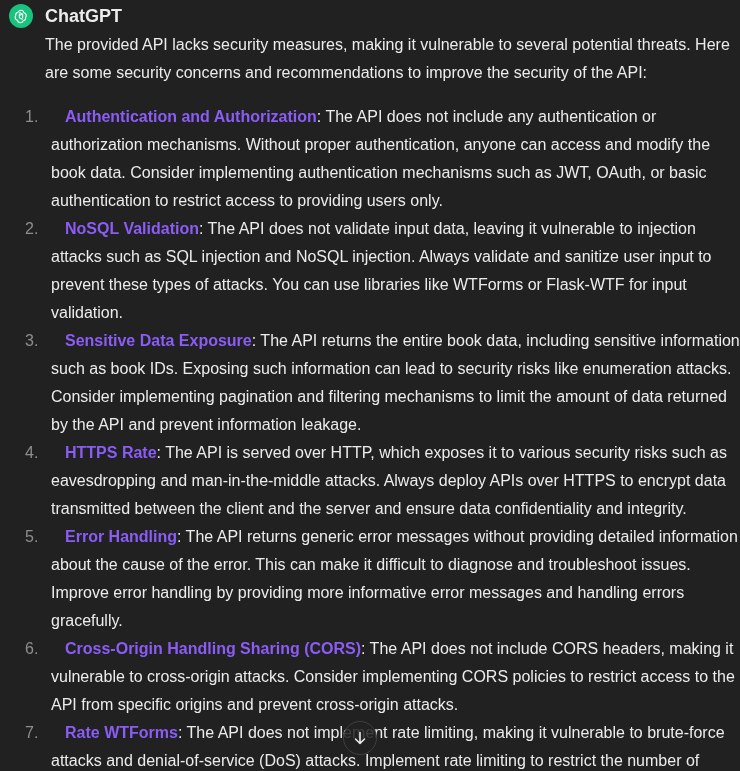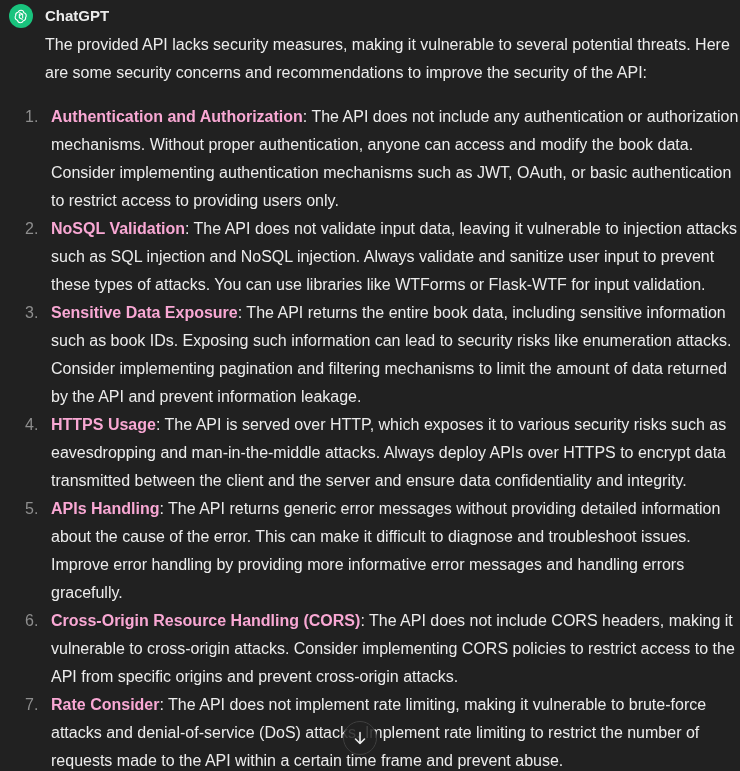--- a/index.html
+++ b/index.html
@@ -31,21 +31,21 @@
     background: #19c37d;
     display: flex;
     align-items: center;
     justify-content: center;
   }
   .avatar svg { width: 16px; height: 16px; }
   .author {
     position: absolute;
     left: 45px;
     top: 6px;
-    font-size: 15px;
+    font-size: 18px;
     font-weight: bold;
     color: #ececec;
     line-height: 20px;
   }
   .content {
     position: absolute;
     left: 45px;
     top: 31px;
     width: 695px;
     font-size: 16px;
@@ -64,21 +64,21 @@
     margin: 0;
   }
   .num {
     position: absolute;
     left: -20px;
     top: 0;
     width: 20px;
     color: #8e8e8e;
     text-align: left;
   }
-  .term { font-weight: bold; color: #f9a8d4; }
+  .term { font-weight: bold; color: #8b5cf6; margin-left: 14px; }
   .scroll-btn {
     position: absolute;
     left: 343px;
     top: 721px;
     width: 32px;
     height: 32px;
     border-radius: 50%;
     border: 1px solid #3f3f3f;
     background: rgba(33,33,33,0.85);
     display: flex;
@@ -106,30 +106,30 @@
       <li>
         <span class="num">1.</span><span class="term">Authentication and Authorization</span><span>: The API does not include any authentication or authorization mechanisms. Without proper authentication, anyone can access and modify the book data. Consider implementing authentication mechanisms such as JWT, OAuth, or basic authentication to restrict access to providing users only.</span>
       </li>
       <li>
         <span class="num">2.</span><span class="term">NoSQL Validation</span><span>: The API does not validate input data, leaving it vulnerable to injection attacks such as SQL injection and NoSQL injection. Always validate and sanitize user input to prevent these types of attacks. You can use libraries like WTForms or Flask-WTF for input validation.</span>
       </li>
       <li>
         <span class="num">3.</span><span class="term">Sensitive Data Exposure</span><span>: The API returns the entire book data, including sensitive information such as book IDs. Exposing such information can lead to security risks like enumeration attacks. Consider implementing pagination and filtering mechanisms to limit the amount of data returned by the API and prevent information leakage.</span>
       </li>
       <li>
-        <span class="num">4.</span><span class="term">HTTPS Usage</span><span>: The API is served over HTTP, which exposes it to various security risks such as eavesdropping and man-in-the-middle attacks. Always deploy APIs over HTTPS to encrypt data transmitted between the client and the server and ensure data confidentiality and integrity.</span>
+        <span class="num">4.</span><span class="term">HTTPS Rate</span><span>: The API is served over HTTP, which exposes it to various security risks such as eavesdropping and man-in-the-middle attacks. Always deploy APIs over HTTPS to encrypt data transmitted between the client and the server and ensure data confidentiality and integrity.</span>
       </li>
       <li>
-        <span class="num">5.</span><span class="term">APIs Handling</span><span>: The API returns generic error messages without providing detailed information about the cause of the error. This can make it difficult to diagnose and troubleshoot issues. Improve error handling by providing more informative error messages and handling errors gracefully.</span>
+        <span class="num">5.</span><span class="term">Error Handling</span><span>: The API returns generic error messages without providing detailed information about the cause of the error. This can make it difficult to diagnose and troubleshoot issues. Improve error handling by providing more informative error messages and handling errors gracefully.</span>
       </li>
       <li>
-        <span class="num">6.</span><span class="term">Cross-Origin Resource Handling (CORS)</span><span>: The API does not include CORS headers, making it vulnerable to cross-origin attacks. Consider implementing CORS policies to restrict access to the API from specific origins and prevent cross-origin attacks.</span>
+        <span class="num">6.</span><span class="term">Cross-Origin Handling Sharing (CORS)</span><span>: The API does not include CORS headers, making it vulnerable to cross-origin attacks. Consider implementing CORS policies to restrict access to the API from specific origins and prevent cross-origin attacks.</span>
       </li>
       <li>
-        <span class="num">7.</span><span class="term">Rate Consider</span><span>: The API does not implement rate limiting, making it vulnerable to brute-force attacks and denial-of-service (DoS) attacks. Implement rate limiting to restrict the number of requests made to the API within a certain time frame and prevent abuse.</span>
+        <span class="num">7.</span><span class="term">Rate WTForms</span><span>: The API does not implement rate limiting, making it vulnerable to brute-force attacks and denial-of-service (DoS) attacks. Implement rate limiting to restrict the number of requests made to the API within a certain time frame and prevent abuse.</span>
       </li>
     </ol>
   </div>
 </div>
 
 <div class="scroll-btn">
   <svg viewBox="0 0 16 16" fill="none" stroke="#ececec" stroke-width="1.6" stroke-linecap="round" stroke-linejoin="round">
     <path d="M8 2.5v11M3.5 9L8 13.5 12.5 9"></path>
   </svg>
 </div>

